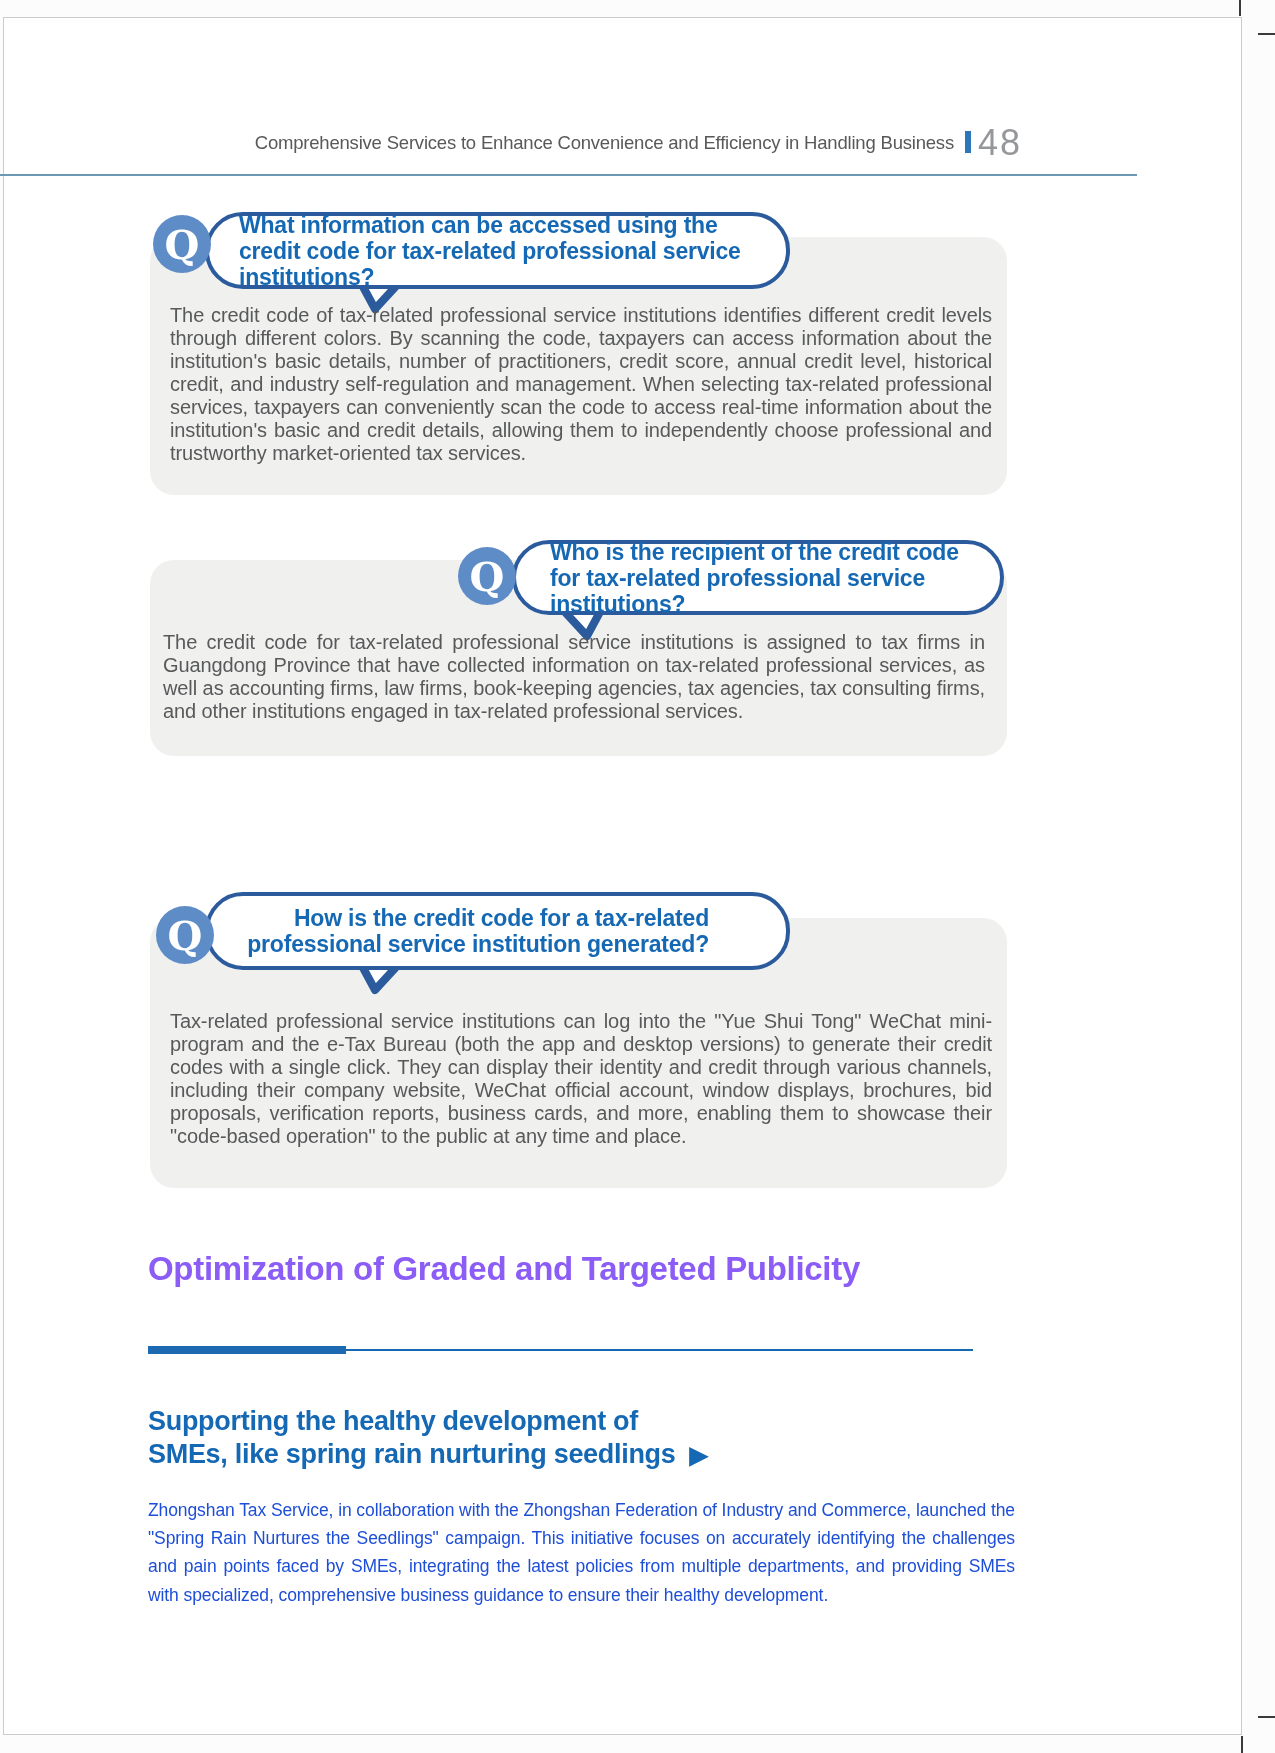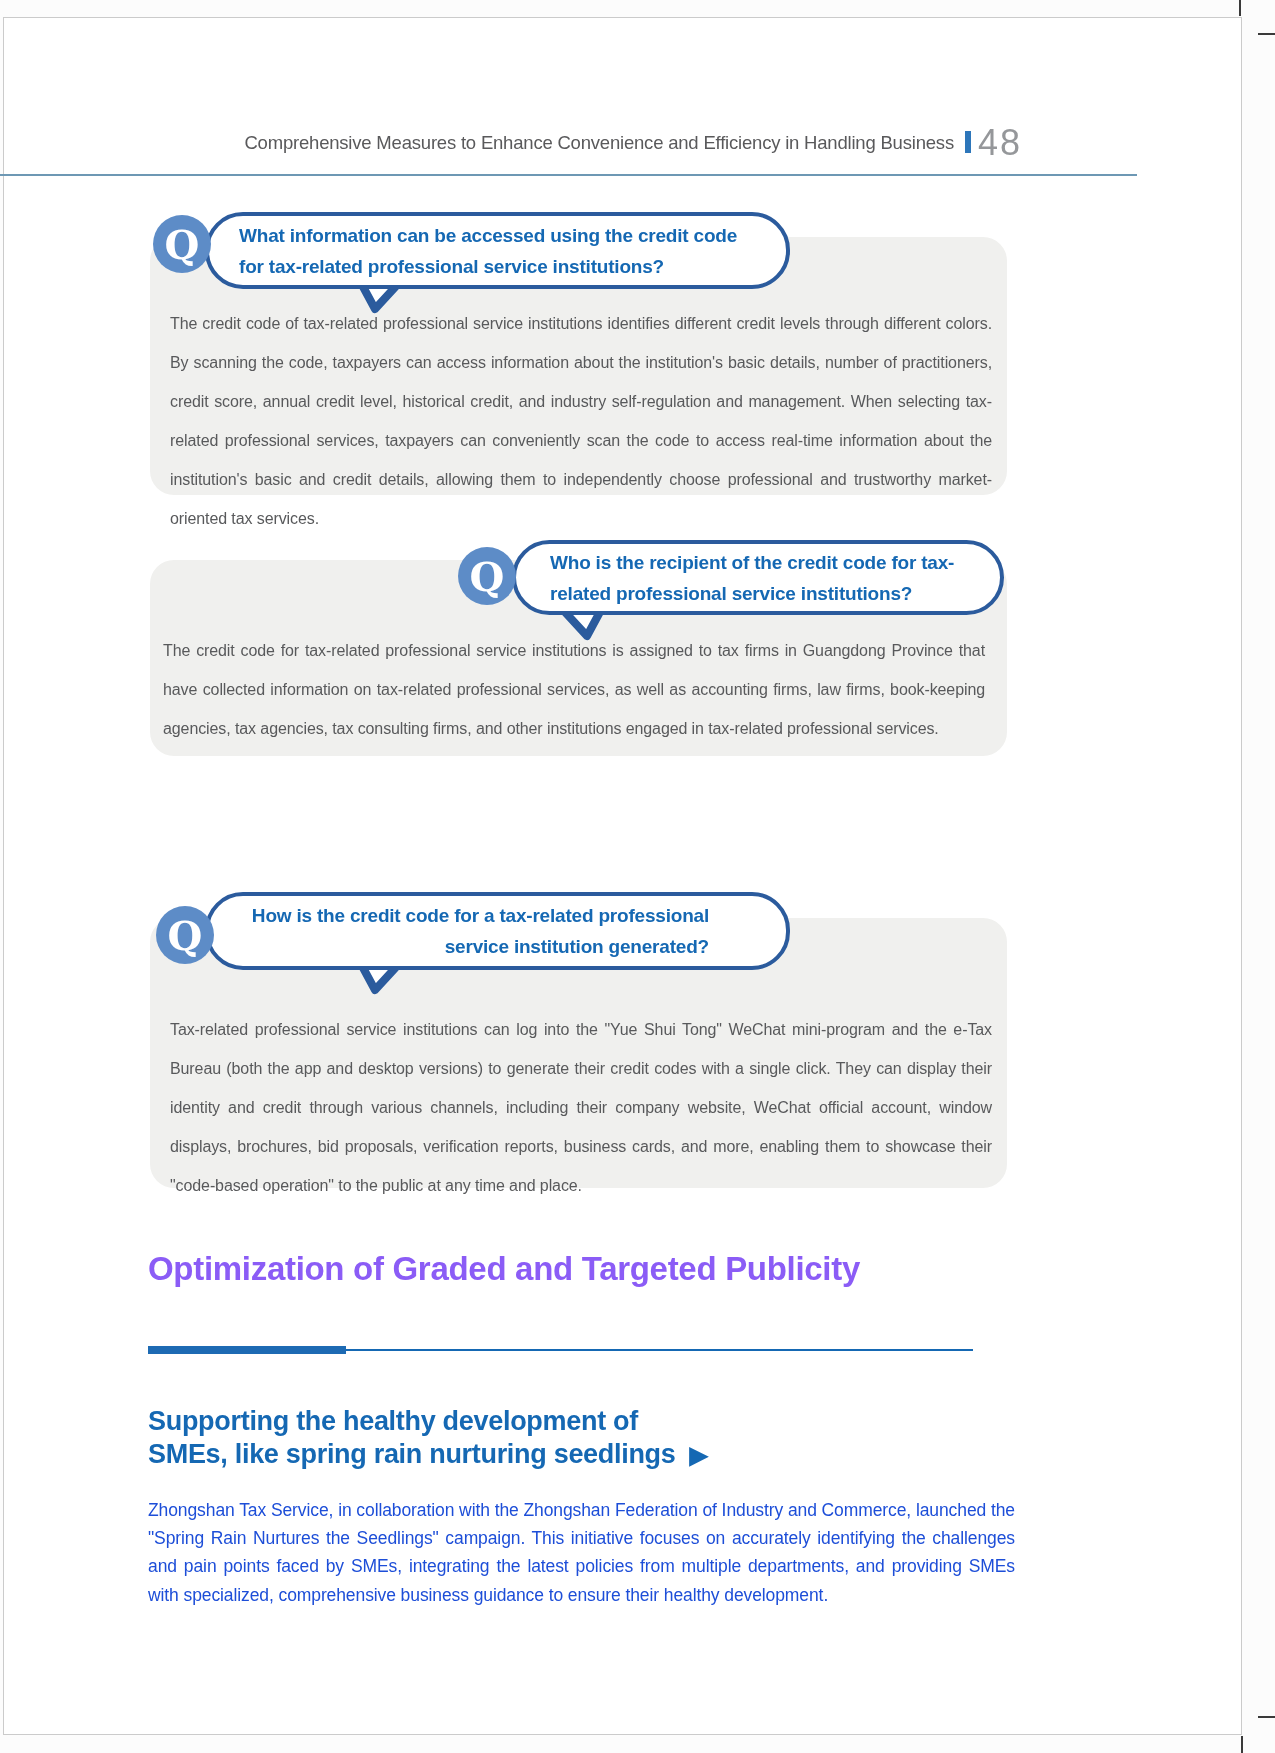--- a/index.html
+++ b/index.html
@@ -31,30 +31,30 @@
   }
   .header-rule { position:absolute; top:174px; left:0; width:1137px; height:2px; background:#6d98b4; }
 
   
   .answer-card { position:absolute; background:#f0f0ee; border-radius:24px; z-index:1; }
   .bubble {
     position:absolute; background:#ffffff; border:4.5px solid #2b5b9d; border-radius:38px;
     display:flex; align-items:center; box-sizing:border-box; z-index:3;
   }
   .bubble .q-text {
-    color:#1568b3; font-weight:bold; font-size:19px; line-height:31px; letter-spacing:-0.2px;
+    color:#1568b3; font-weight:bold; font-size:23px; line-height:26px; letter-spacing:-0.2px;
   }
   .q-circle {
     position:absolute; width:58px; height:58px; border-radius:50%; background:#5d8cc7;
     color:#ffffff; display:flex; align-items:center; justify-content:center;
     font-family:"DejaVu Serif", serif; font-weight:bold; font-size:40px; z-index:4;
   }
   .tail { position:absolute; z-index:2; }
   .answer-text {
-    position:absolute; z-index:2; color:#58595b; font-size:16px; line-height:39px;
+    position:absolute; z-index:2; color:#58595b; font-size:20px; line-height:23px;
     text-align:justify; letter-spacing:-0.1px;
   }
 
   
   .qa1-box    { left:150px; top:237px;  width:857px; height:258px; }
   .qa1-bubble { left:205px; top:212px;  width:585px; height:77px; padding:0 18px 0 30px; }
   .qa1-bubble .q-text { max-width:527px; }
   .qa1-circle { left:153px; top:215px; }
   .qa1-tail   { left:356px; top:280px; }
   .qa1-answer { left:170px; top:304px;  width:822px; }
@@ -99,21 +99,21 @@
 
 <div class="canvas">
   <div class="sheet"></div>
 
   <div class="crop mark-v-top"></div>
   <div class="crop mark-h-top"></div>
   <div class="crop mark-v-bottom"></div>
   <div class="crop mark-h-bottom"></div>
 
   <div class="page-header">
-    <span>Comprehensive Measures to Enhance Convenience and Efficiency in Handling Business</span><span class="header-bar"></span><span class="header-num">48</span>
+    <span>Comprehensive Services to Enhance Convenience and Efficiency in Handling Business</span><span class="header-bar"></span><span class="header-num">48</span>
   </div>
   <div class="header-rule"></div>
 
   <div class="answer-card qa1-box"></div>
   <svg class="tail qa1-tail" width="46" height="34" viewBox="0 0 46 34">
     <path d="M5 3 L19 29 L42 4" fill="#ffffff" stroke="#2b5b9d" stroke-width="8" stroke-linecap="round" stroke-linejoin="round"></path>
   </svg>
   <div class="bubble qa1-bubble">
     <span class="q-text">What information can be accessed using the credit code for tax-related professional service institutions?</span>
   </div>

